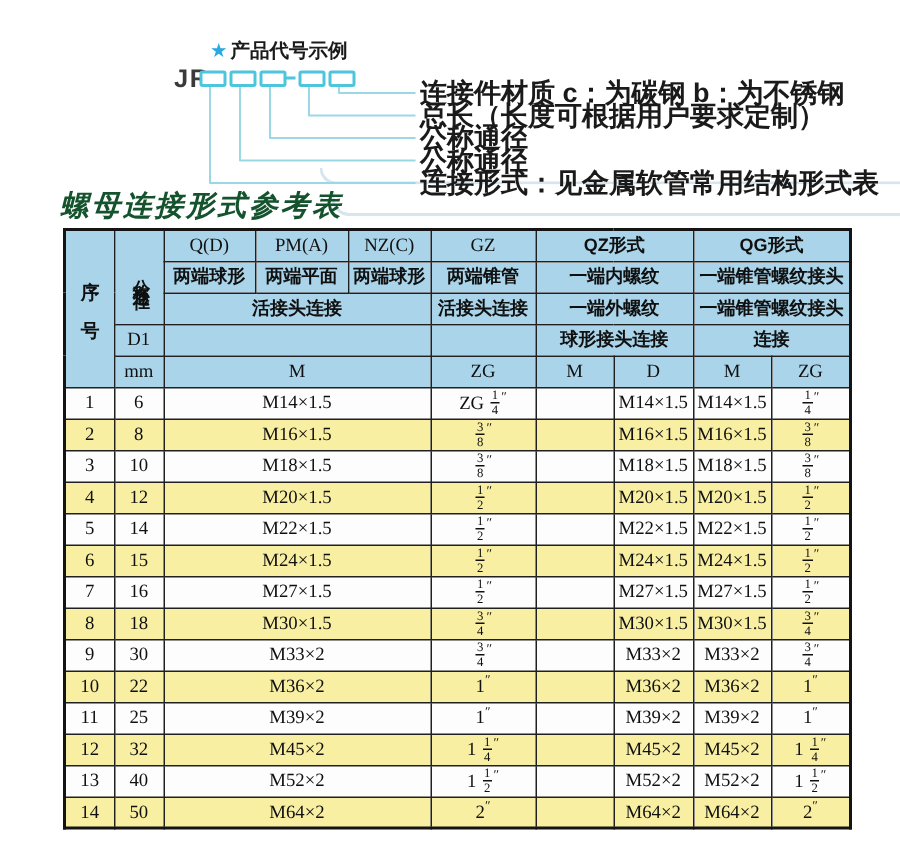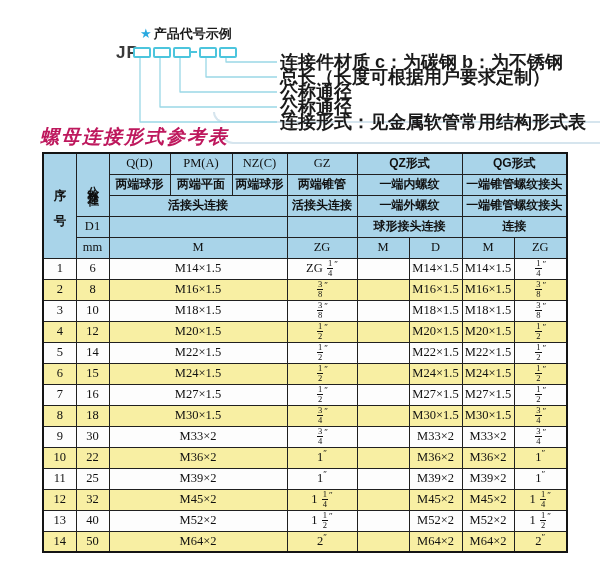--- a/index.html
+++ b/index.html
@@ -17,21 +17,21 @@
   .star{color:#29a9e0;margin-right:2px;font-weight:normal;}
   .jr{position:absolute;left:116px;top:43px;font-size:17px;font-weight:bold;color:#3a3a3a;letter-spacing:1px;}
   .code-box{position:absolute;top:47px;width:14px;height:7px;background:#fff;border:2px solid #4cc5dd;border-radius:2px;}
   .code-dash{position:absolute;top:51px;left:190px;width:7px;height:2px;background:#4cc5dd;}
   .diagram-svg{position:absolute;left:0;top:0;width:600px;height:150px;}
   .diag-label{position:absolute;left:280px;height:15px;line-height:15px;font-size:18px;font-weight:bold;white-space:nowrap;}
 
   
   .table-title{
     position:absolute;left:40px;top:124px;font-family:"DejaVu Serif","Liberation Serif",serif;
-    font-size:19px;font-weight:bold;font-style:italic;letter-spacing:2px;color:#be185d;
+    font-size:19px;font-weight:bold;font-style:italic;letter-spacing:2px;color:#14532d;
   }
 
   
   table{
     position:absolute;left:42px;top:152px;width:524px;
     border-collapse:collapse;table-layout:fixed;
     border:2px solid #141414;
   }
   th,td{border:1px solid #202020;text-align:center;vertical-align:middle;padding:0;overflow:hidden;}
   thead tr{height:21px;}

